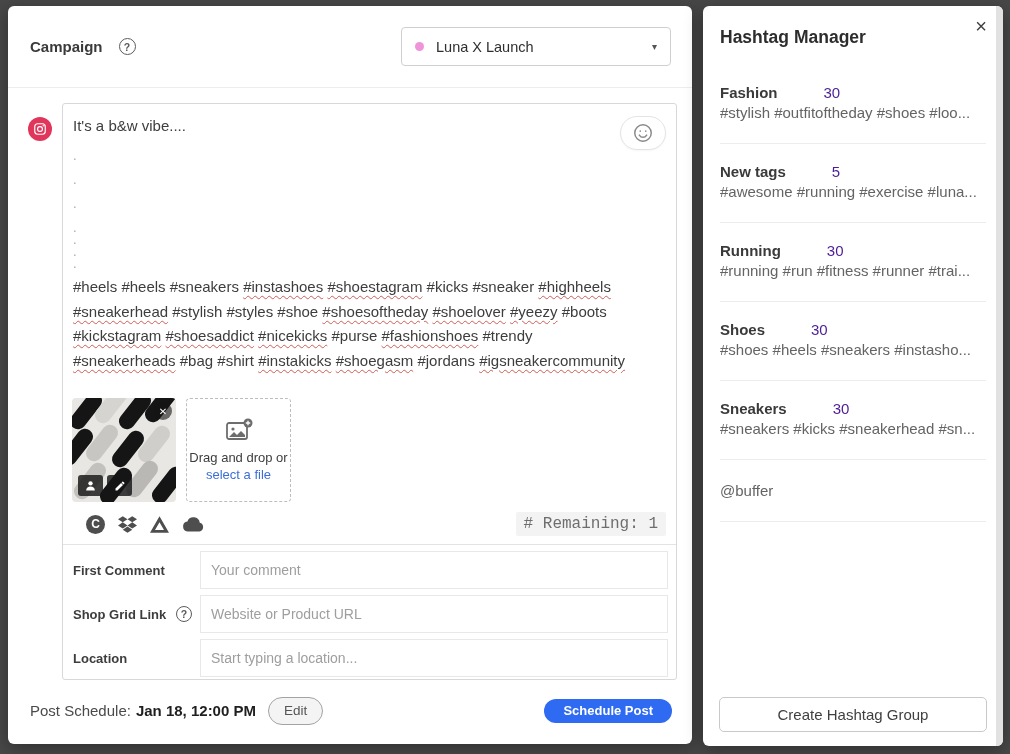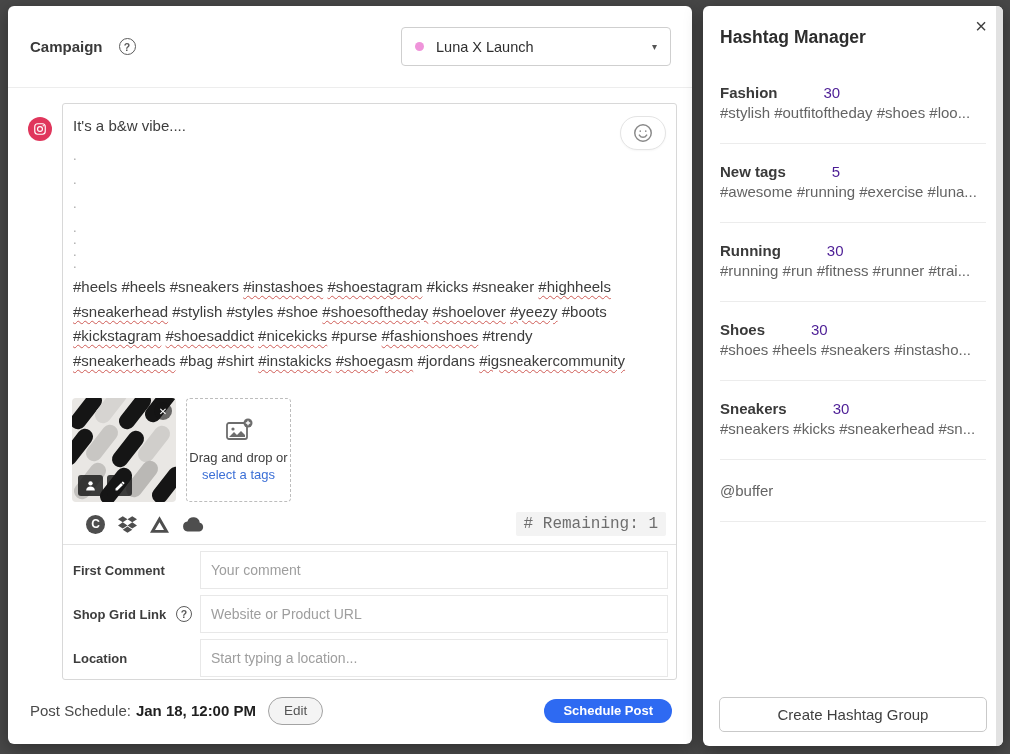--- a/index.html
+++ b/index.html
@@ -185,21 +185,21 @@
           </div>
           <div class="dropzone">
             <svg width="28" height="24" viewBox="0 0 28 24">
               <rect x="2" y="5" width="20" height="16" rx="2" fill="none" stroke="#6d6d6d" stroke-width="1.8"></rect>
               <circle cx="8" cy="11" r="1.6" fill="#6d6d6d"></circle>
               <path d="M4 19l5-5 3 3 4-4 4 4v2z" fill="#6d6d6d"></path>
               <circle cx="23" cy="5" r="4.5" fill="#6d6d6d"></circle>
               <path d="M23 2.8v4.4M20.8 5h4.4" stroke="#fff" stroke-width="1.3"></path>
             </svg>
             <div class="dz-text">Drag and drop or</div>
-            <div class="dz-link">select a tags</div>
+            <div class="dz-link">select a file</div>
           </div>
         </div>
       </div>
 
       <div class="sources-row">
         <span class="src-icon">
           <span class="canva-circle">C</span>
         </span>
         <span class="src-icon">
           <svg width="19" height="17" viewBox="0 0 24 21" fill="#4e4e4e">

